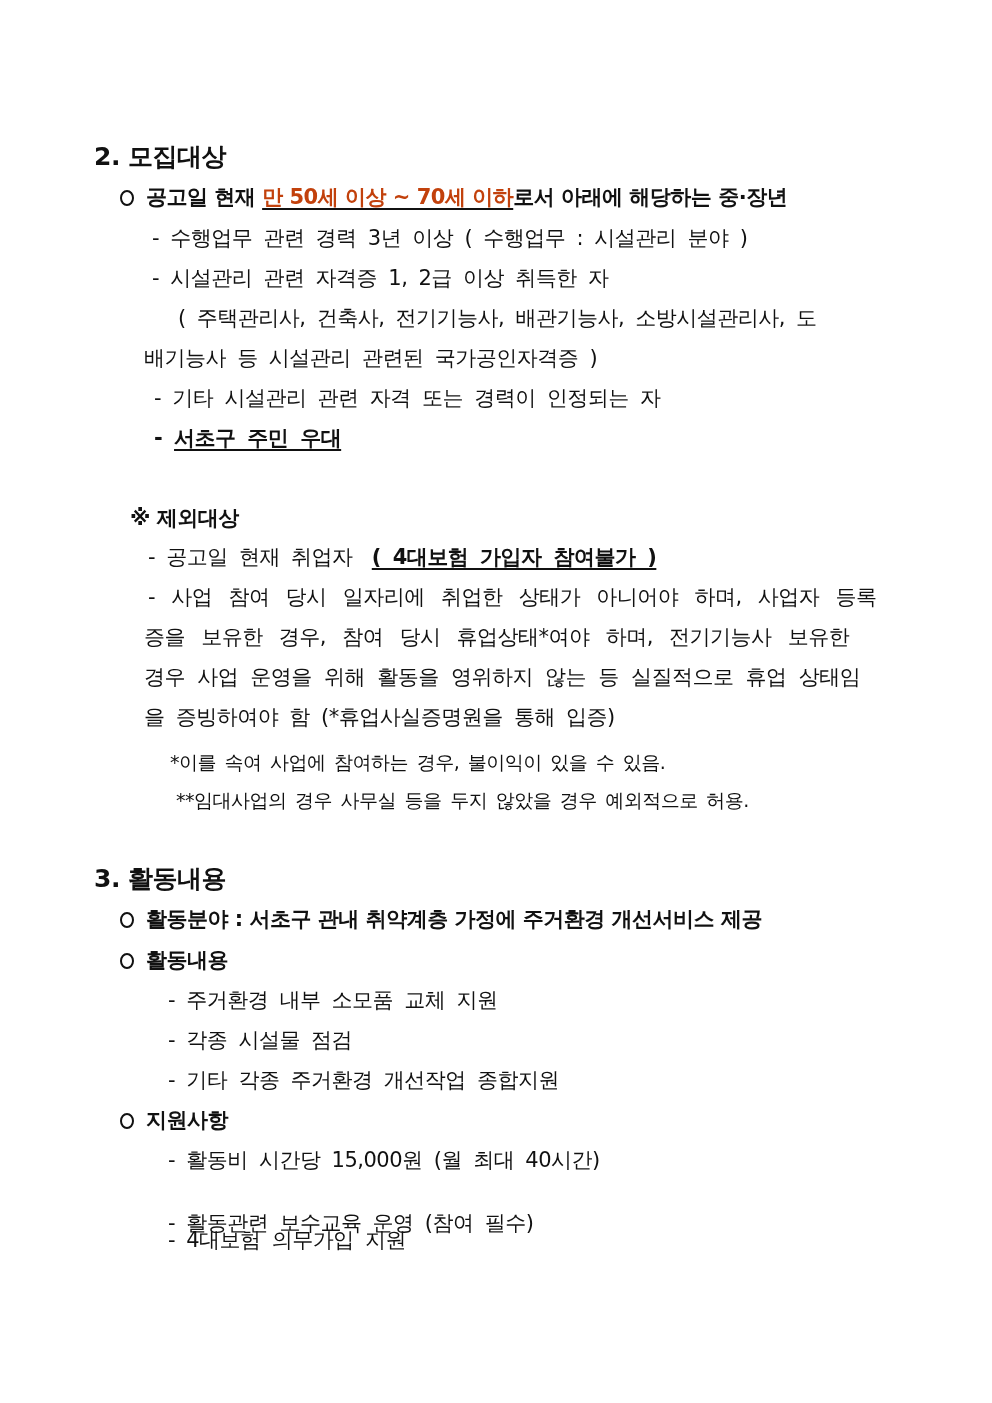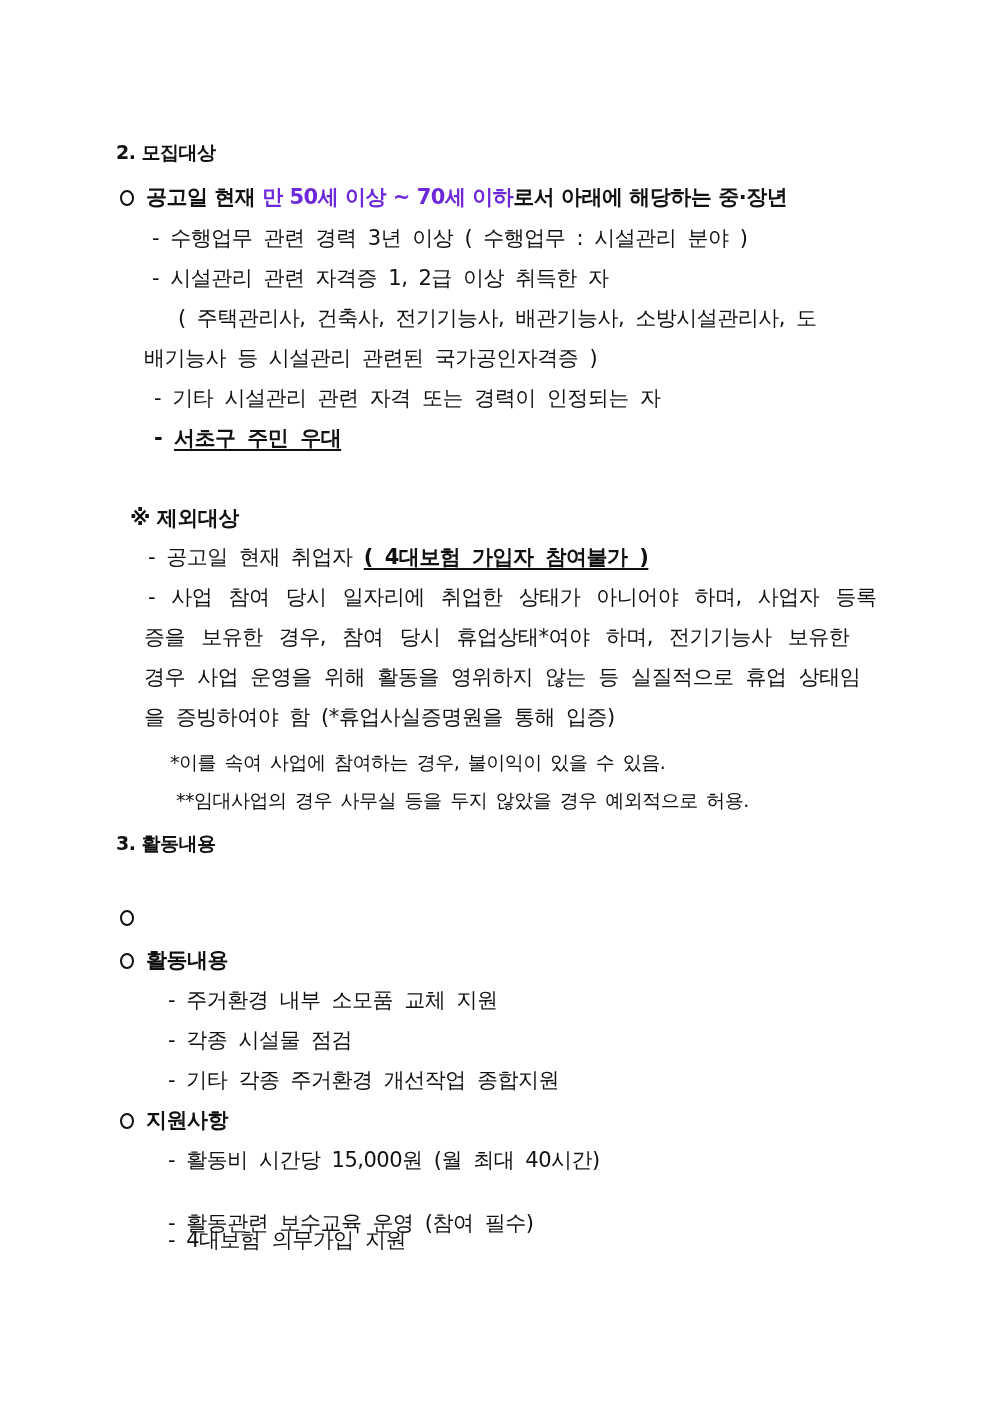--- a/index.html
+++ b/index.html
@@ -1,22 +1,22 @@
 <!DOCTYPE html>
 <html><head>
 <meta charset="utf-8">
 <style>
   html, body { margin: 0; padding: 0; background: #ffffff; }
   body { width: 992px; height: 1403px; position: relative; font-family: "DejaVu Sans", "Liberation Sans", sans-serif; color: #111; overflow: hidden; }
   .line { position: absolute; white-space: nowrap; letter-spacing: -0.5px; }
-  .h { font-weight: bold; font-size: 19px; margin-left: 22px; }
+  .h { font-weight: bold; font-size: 25px; }
   .b { font-weight: bold; font-size: 21px; }
   .t { font-size: 21px; word-spacing: 5px; }
   .s { font-size: 19px; word-spacing: 3px; }
-  .blue { color: #6d28d9; text-decoration-color: #111; text-underline-offset: 4px; }
+  .blue { color: #c2410c; text-decoration: underline; text-decoration-color: #111; text-underline-offset: 4px; }
   .ul { text-decoration: underline; text-underline-offset: 4px; }
   .circle { display: inline-block; width: 14px; height: 16px; border: 2px solid #111; border-radius: 50%; margin-right: 12px; vertical-align: -2px; box-sizing: border-box; }
 </style>
 </head>
 <body>
 
 <div class="line h" style="left:94px;top:140px;">2. 모집대상</div>
 
 <div class="line b" style="left:120px;top:183px;">
   <span class="circle"></span><span>공고일 현재 </span><span class="blue">만 50세 이상 ~ 70세 이하</span><span>로서 아래에 해당하는 중·장년</span>
@@ -26,32 +26,32 @@
 <div class="line t" style="left:152px;top:264px;">- 시설관리 관련 자격증 1, 2급 이상 취득한 자</div>
 <div class="line t" style="left:178px;top:304px;">( 주택관리사, 건축사, 전기기능사, 배관기능사, 소방시설관리사, 도</div>
 <div class="line t" style="left:144px;top:344px;">배기능사 등 시설관리 관련된 국가공인자격증 )</div>
 <div class="line t" style="left:154px;top:384px;">- 기타 시설관리 관련 자격 또는 경력이 인정되는 자</div>
 <div class="line t" style="left:154px;top:424px;font-weight:bold;">
   <span>- </span><span class="ul">서초구 주민 우대</span>
 </div>
 
 <div class="line b" style="left:130px;top:504px;">※ 제외대상</div>
 <div class="line t" style="left:148px;top:543px;">
-  <span>- 공고일 현재 취업자 </span><span class="ul" style="font-weight:bold;">( 4대보험 가입자 참여불가 )</span>
+  <span>- 공고일 현재 취업자 </span><span class="ul" style="font-weight:bold;margin-left:8px;">( 4대보험 가입자 참여불가 )</span>
 </div>
 <div class="line t" style="left:148px;top:583px;word-spacing:10px;">- 사업 참여 당시 일자리에 취업한 상태가 아니어야 하며, 사업자 등록</div>
 <div class="line t" style="left:144px;top:623px;word-spacing:10px;">증을 보유한 경우, 참여 당시 휴업상태*여야 하며, 전기기능사 보유한</div>
 <div class="line t" style="left:144px;top:663px;word-spacing:6px;">경우 사업 운영을 위해 활동을 영위하지 않는 등 실질적으로 휴업 상태임</div>
 <div class="line t" style="left:144px;top:703px;">을 증빙하여야 함 (*휴업사실증명원을 통해 입증)</div>
 <div class="line s" style="left:170px;top:750px;">*이를 속여 사업에 참여하는 경우, 불이익이 있을 수 있음.</div>
 <div class="line s" style="left:176px;top:788px;">**임대사업의 경우 사무실 등을 두지 않았을 경우 예외적으로 허용.</div>
 
-<div class="line h" style="left:94px;top:831px;">3. 활동내용</div>
+<div class="line h" style="left:94px;top:862px;">3. 활동내용</div>
 <div class="line b" style="left:120px;top:905px;">
-  <span class="circle"></span>
+  <span class="circle"></span><span>활동분야 : 서초구 관내 취약계층 가정에 주거환경 개선서비스 제공</span>
 </div>
 <div class="line b" style="left:120px;top:946px;">
   <span class="circle"></span><span>활동내용</span>
 </div>
 <div class="line t" style="left:168px;top:986px;">- 주거환경 내부 소모품 교체 지원</div>
 <div class="line t" style="left:168px;top:1026px;">- 각종 시설물 점검</div>
 <div class="line t" style="left:168px;top:1066px;">- 기타 각종 주거환경 개선작업 종합지원</div>
 <div class="line b" style="left:120px;top:1106px;">
   <span class="circle"></span><span>지원사항</span>
 </div>

